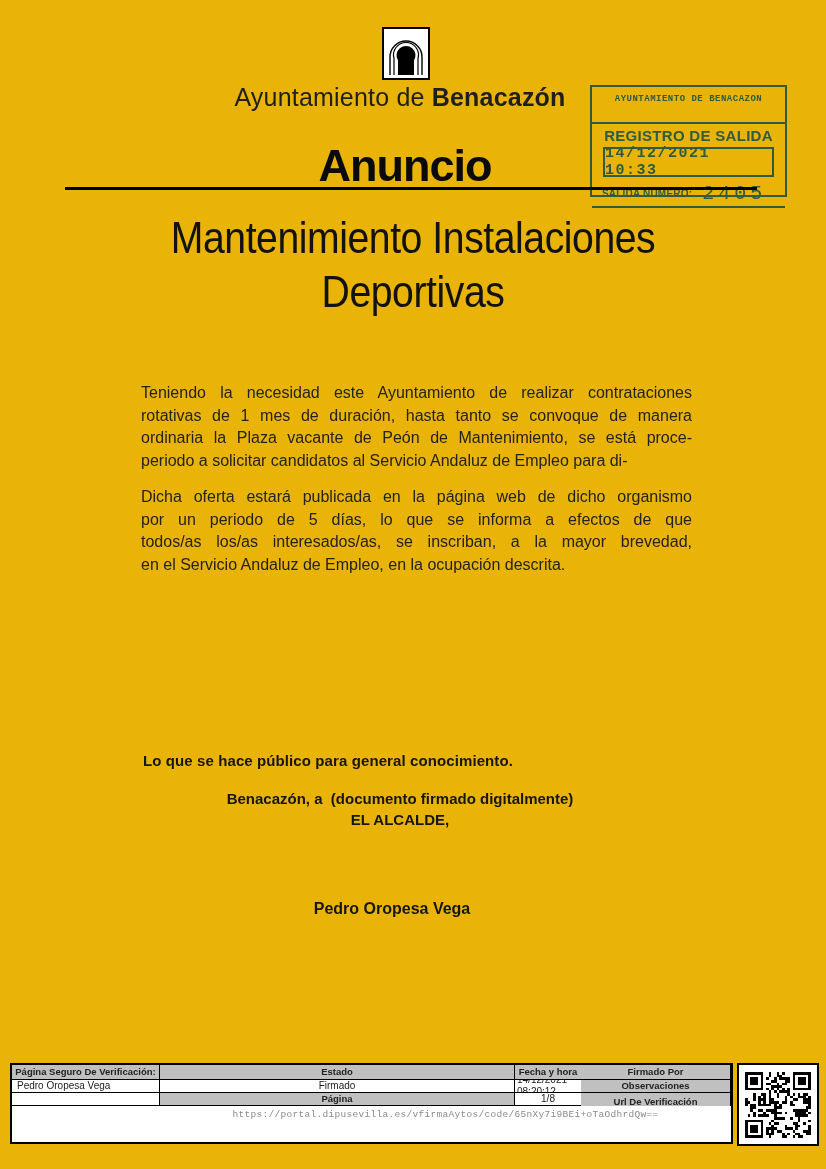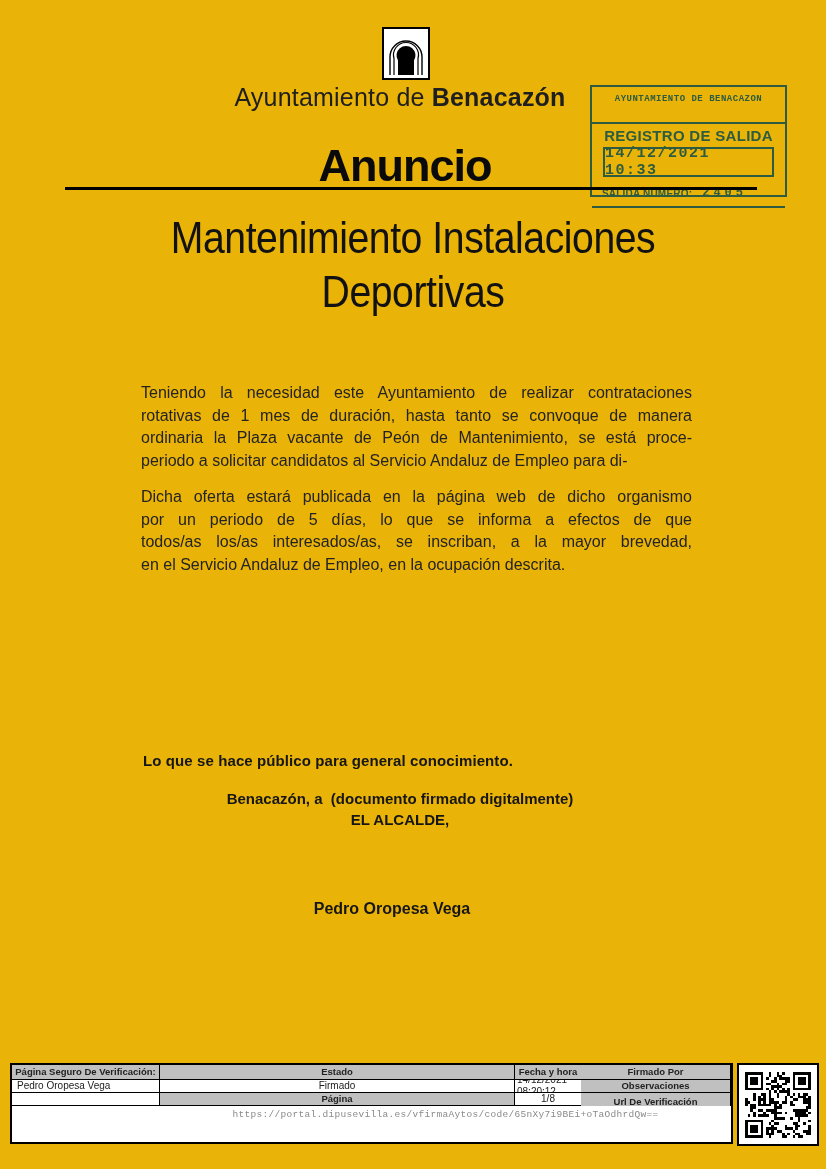--- a/index.html
+++ b/index.html
@@ -43,22 +43,22 @@
   .stamp-datetime{
     font-family:"Liberation Mono", monospace;font-weight:bold;
     font-size:15px;letter-spacing:1.5px;
   }
   .stamp-salida{
     display:flex;align-items:center;gap:10px;
     padding:6px 0 0 10px;height:20px;
   }
   .stamp-salida-label{font-size:10px;font-weight:bold;letter-spacing:0.2px;}
   .stamp-salida-num{
-    font-family:"Liberation Mono", monospace;font-weight:bold;
-    font-size:12px;letter-spacing:4px;
+    font-family:"Liberation Mono", monospace;font-weight:normal;
+    font-size:20px;letter-spacing:4px;
   }
   .stamp-bottomline{border-top:2px solid var(--stamp-green);margin-top:3px;height:6px;}
   
   .title-rule{
     position:absolute;left:65px;top:187px;width:692px;height:3px;
     background:#000;z-index:6;
   }
   .doc-title{
     position:absolute;left:0;top:143px;width:826px;z-index:7;
     text-align:center;font-size:45px;line-height:46px;font-weight:bold;

